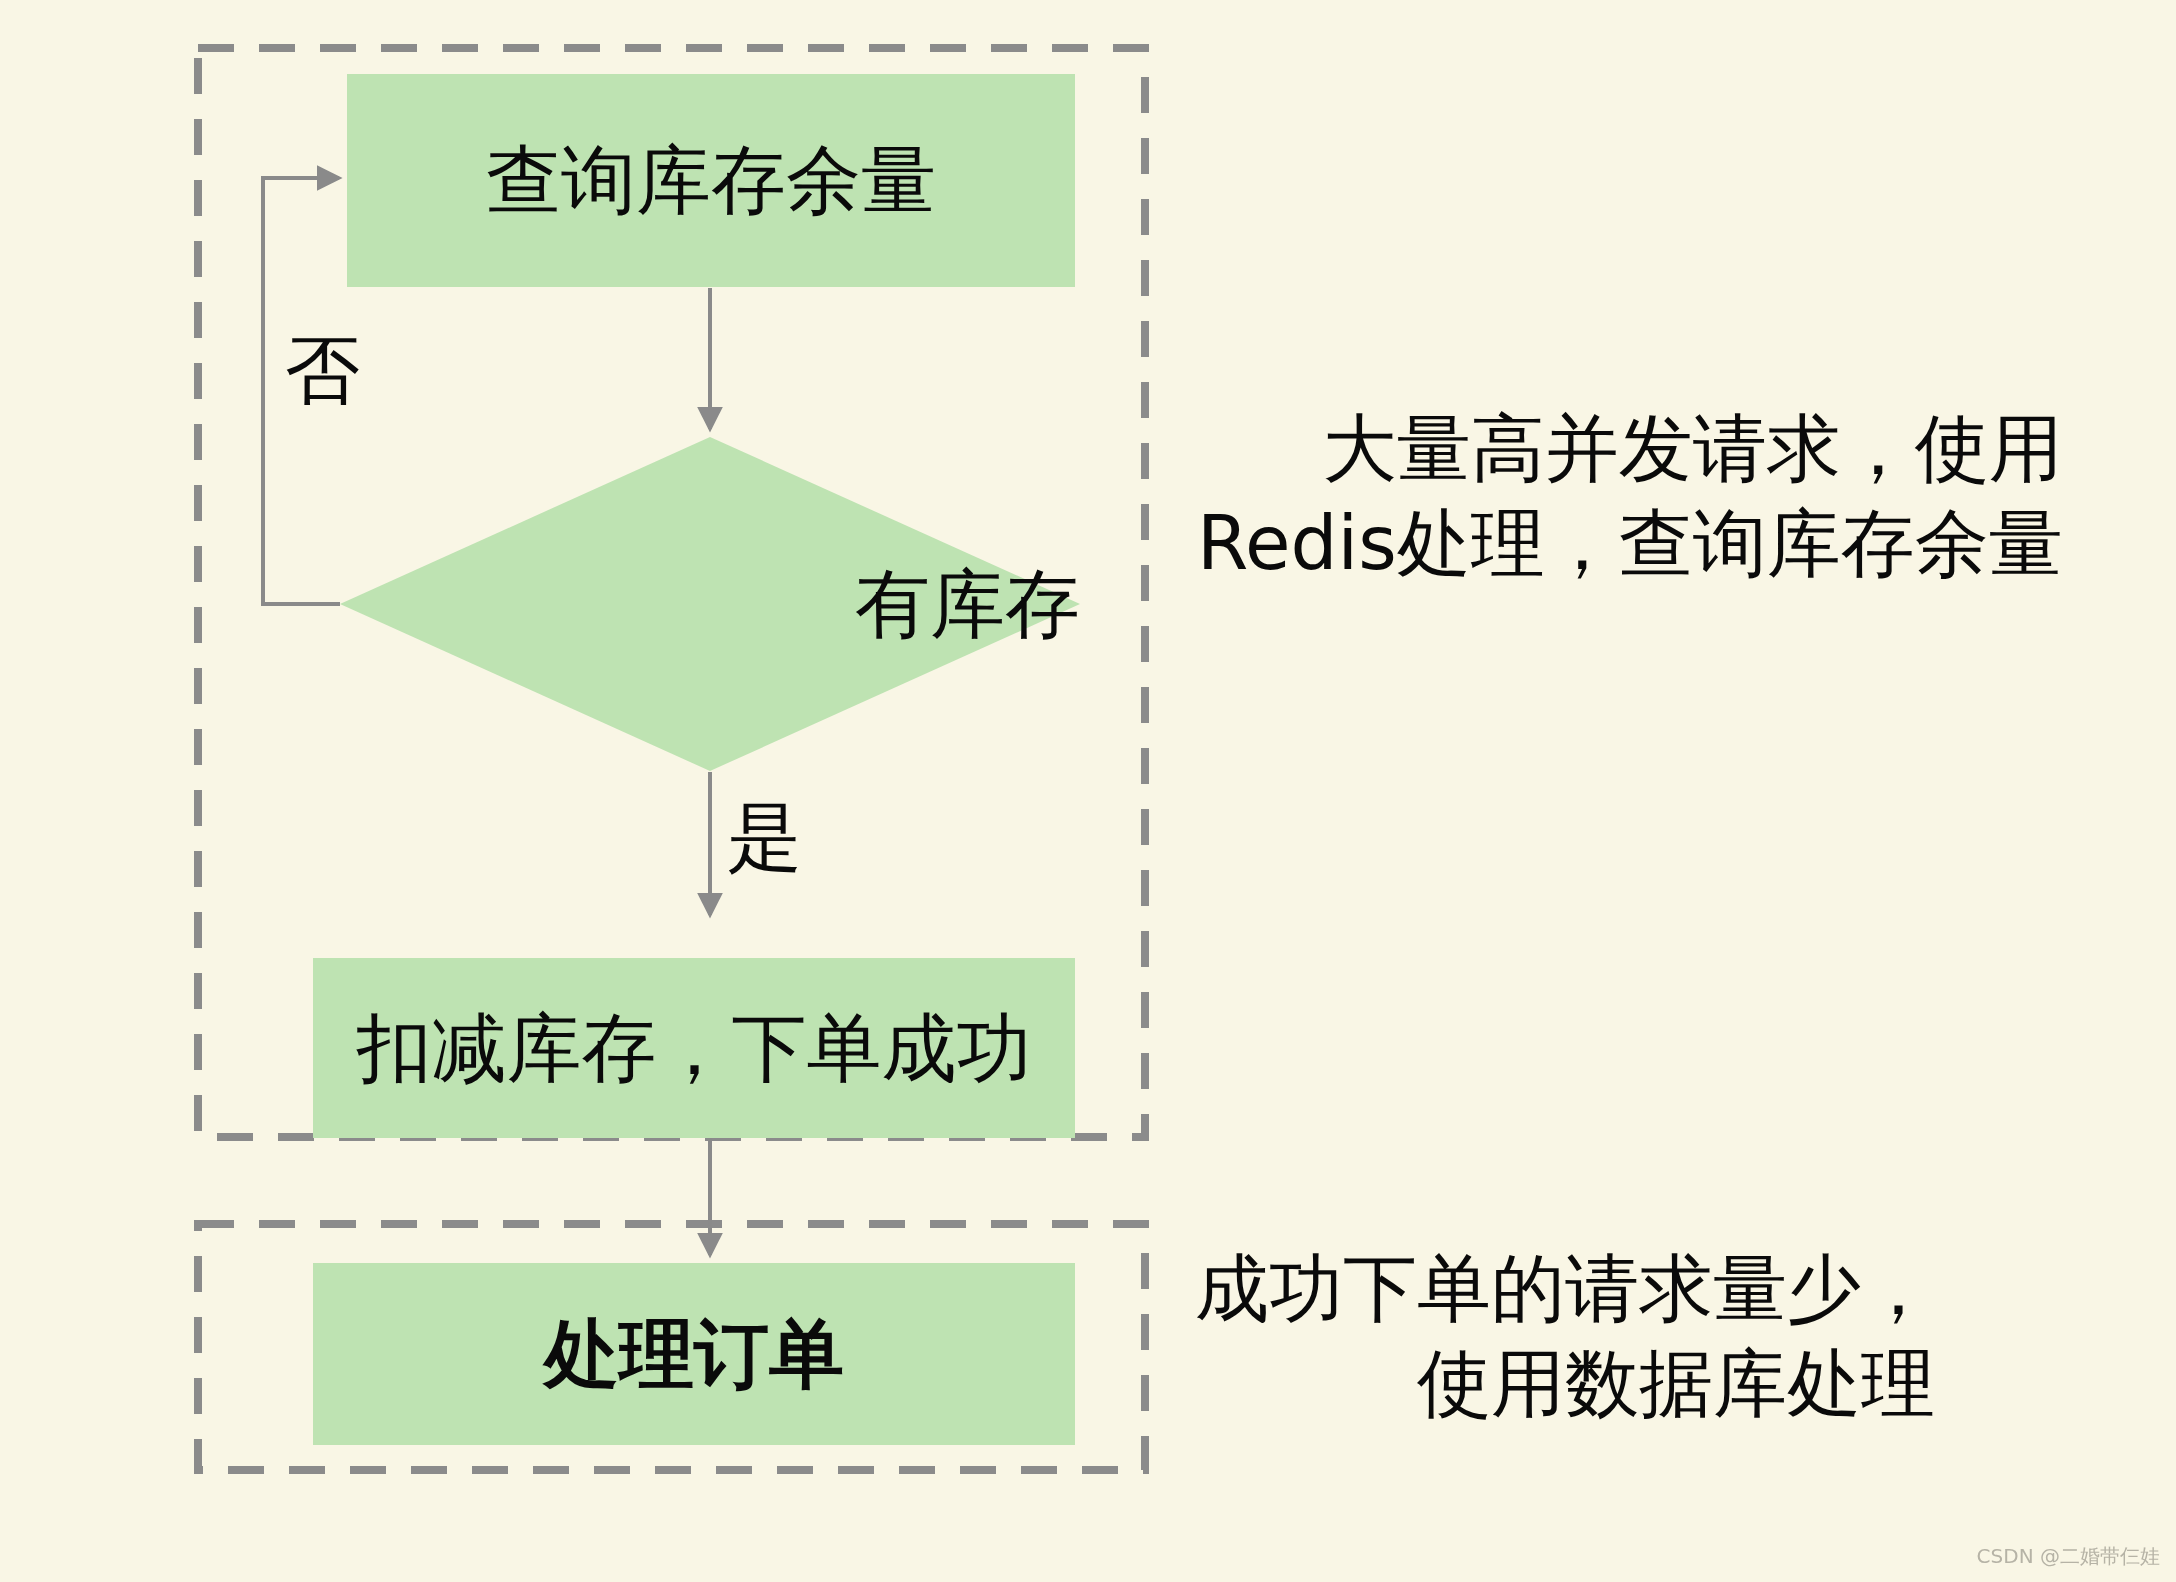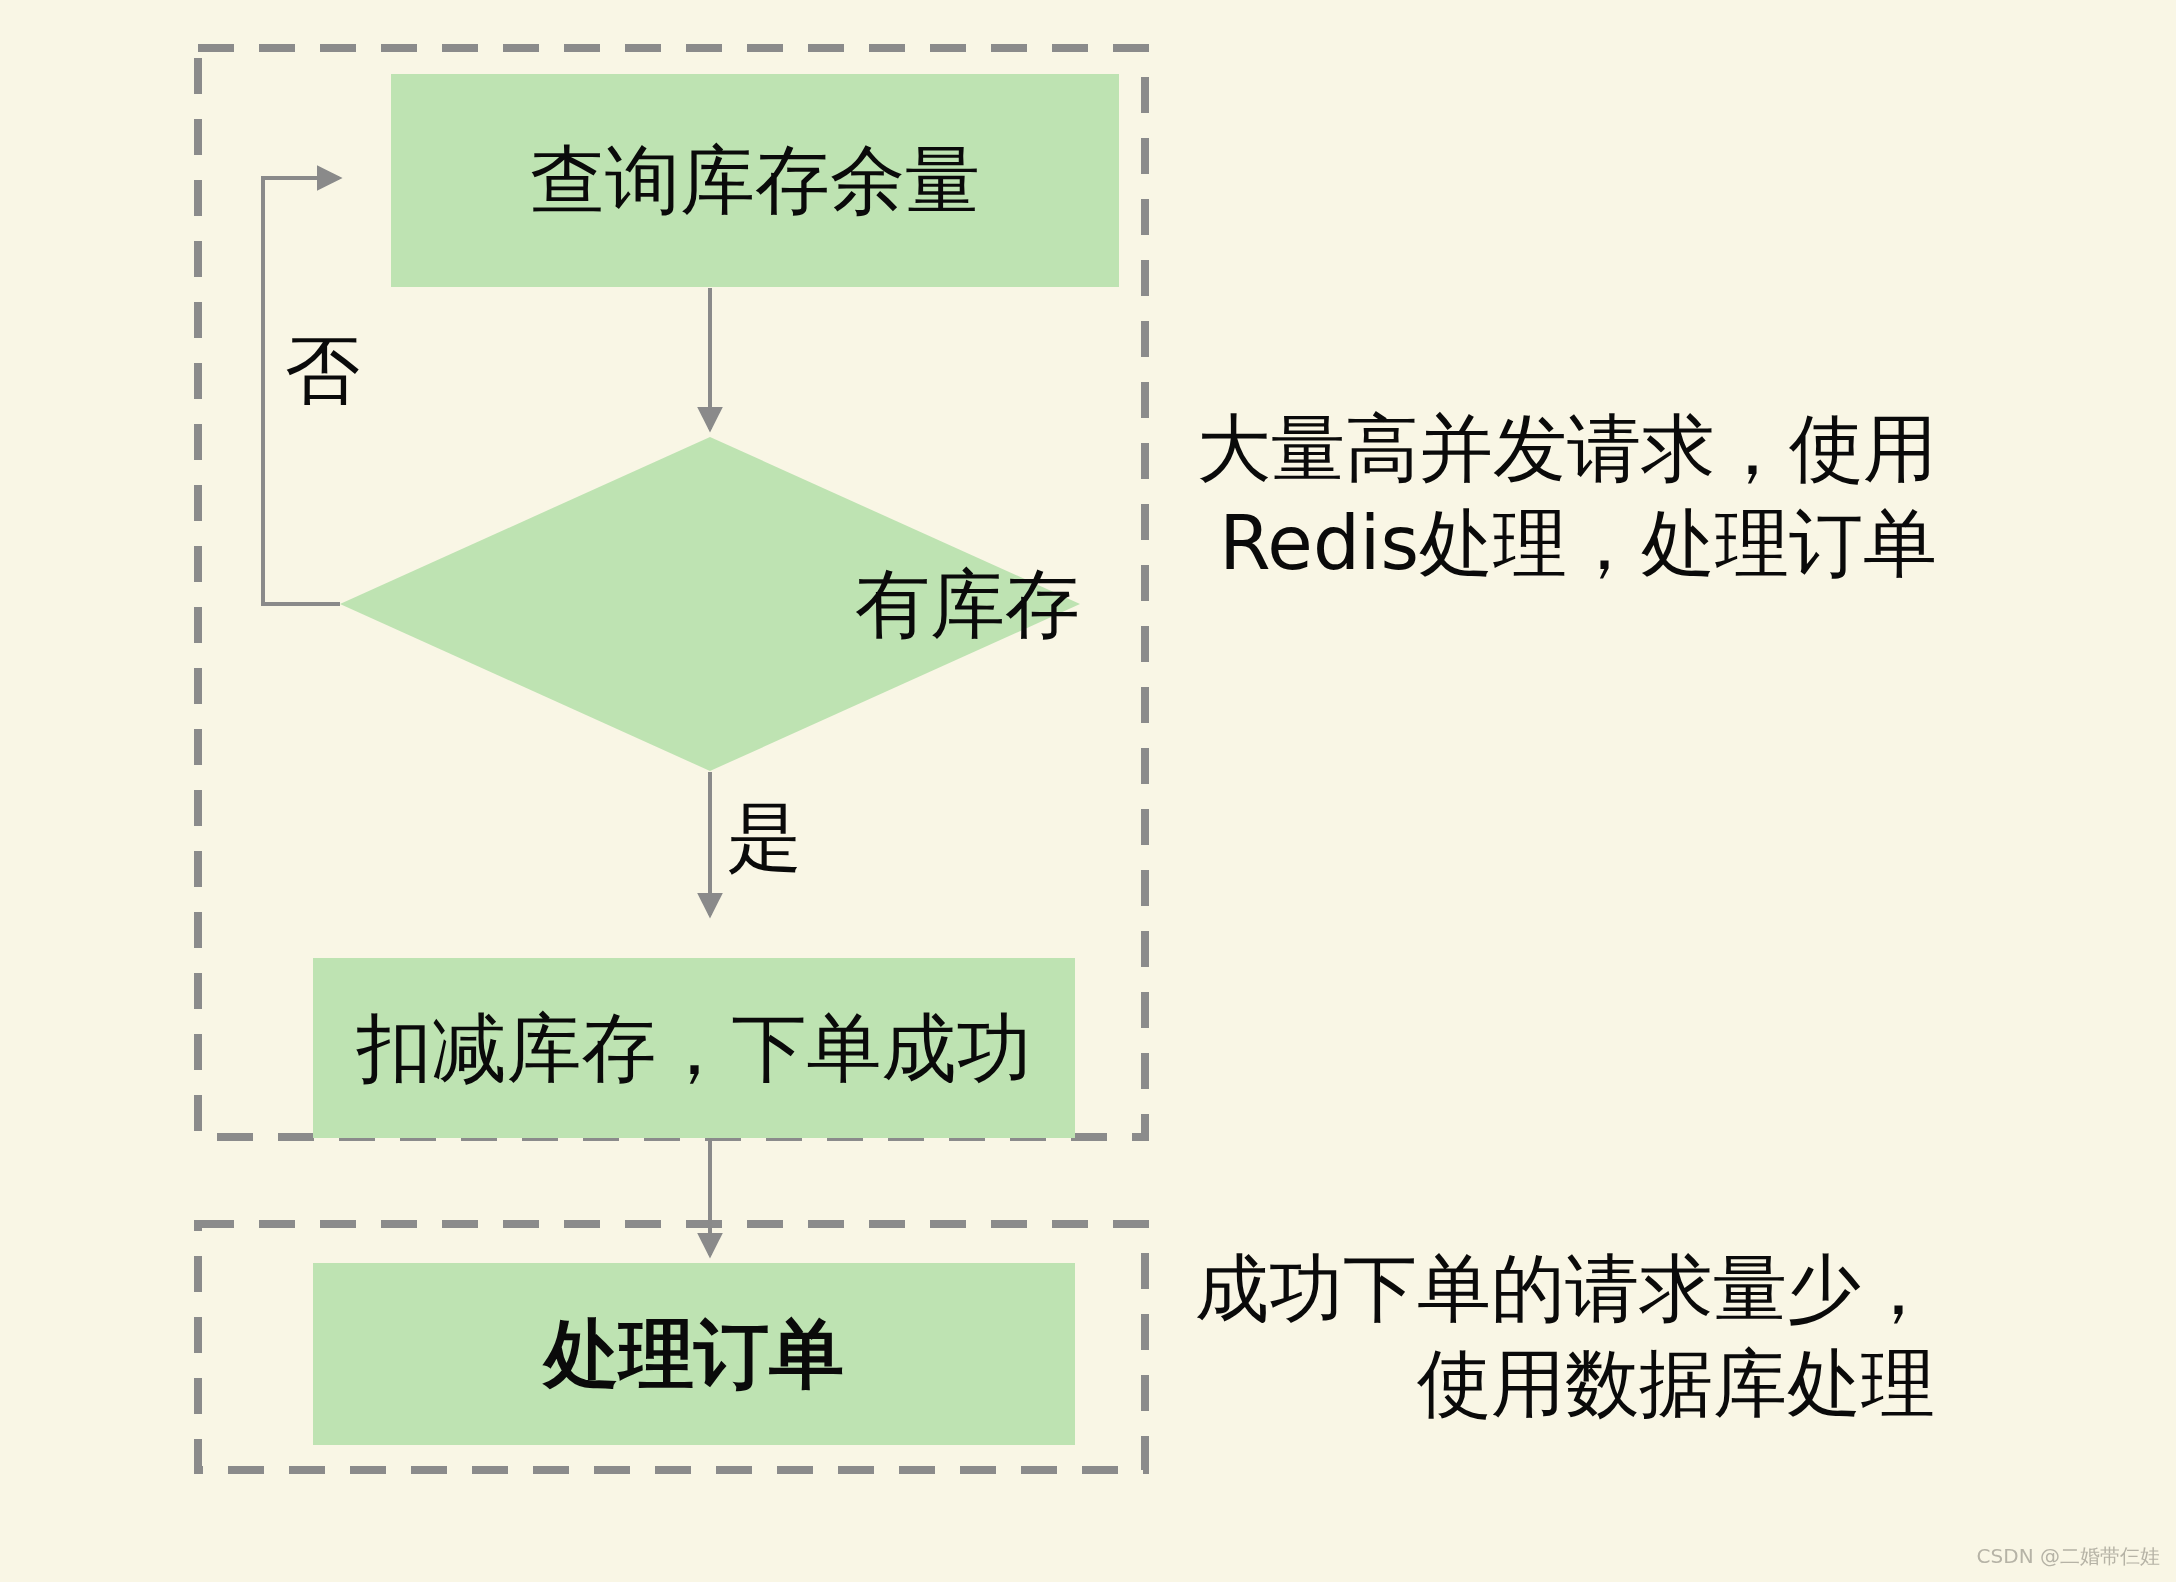--- a/index.html
+++ b/index.html
@@ -10,21 +10,21 @@
     color:var(--ink,#0a0a0a);
   }
   .layer{position:absolute;left:0;top:0;width:2176px;height:1582px;}
   svg .dashed{fill:none;stroke:var(--dash,#8B8B8B);stroke-width:8;stroke-dasharray:36 25;}
   svg .edge{fill:none;stroke:var(--arrow,#8A8A8A);stroke-width:4;}
   svg .node-diamond{fill:var(--node,#BEE3B2);}
   .node{
     position:absolute;display:flex;align-items:center;justify-content:center;
     background:var(--node,#BEE3B2);font-size:75px;line-height:1;white-space:nowrap;
   }
-  #node-query{left:347px;top:74px;width:728px;height:213px;margin-left:44px;}
+  #node-query{left:347px;top:74px;width:728px;height:213px;}
   #node-deduct{left:313px;top:958px;width:762px;height:180px;}
   #node-process{left:313px;top:1263px;width:762px;height:182px;font-weight:bold;}
   .diamond-label{
     position:absolute;left:340px;top:563px;width:740px;height:82px;
     text-align:right;font-size:75px;line-height:82px;white-space:nowrap;
   }
   .edge-label{position:absolute;font-size:75px;line-height:1;white-space:nowrap;}
   #label-no{left:285px;top:333px;}
   #label-yes{left:727px;top:800px;}
   .annotation{position:absolute;font-size:74px;line-height:95px;white-space:nowrap;text-align:right;}
@@ -73,21 +73,21 @@
   <div class="node" id="node-deduct">
     <span>扣减库存，下单成功</span>
   </div>
 
   <div class="node" id="node-process">
     <span>处理订单</span>
   </div>
 
   <div class="annotation" id="annotation-redis">
     <div>大量高并发请求，使用</div>
-    <div>Redis处理，处理订单</div>
+    <div>Redis处理，查询库存余量</div>
   </div>
 
   <div class="annotation" id="annotation-db">
     <div>成功下单的请求量少，</div>
     <div>使用数据库处理</div>
   </div>
 
   <div class="watermark">CSDN @二婚带仨娃</div>
 
 </div>

